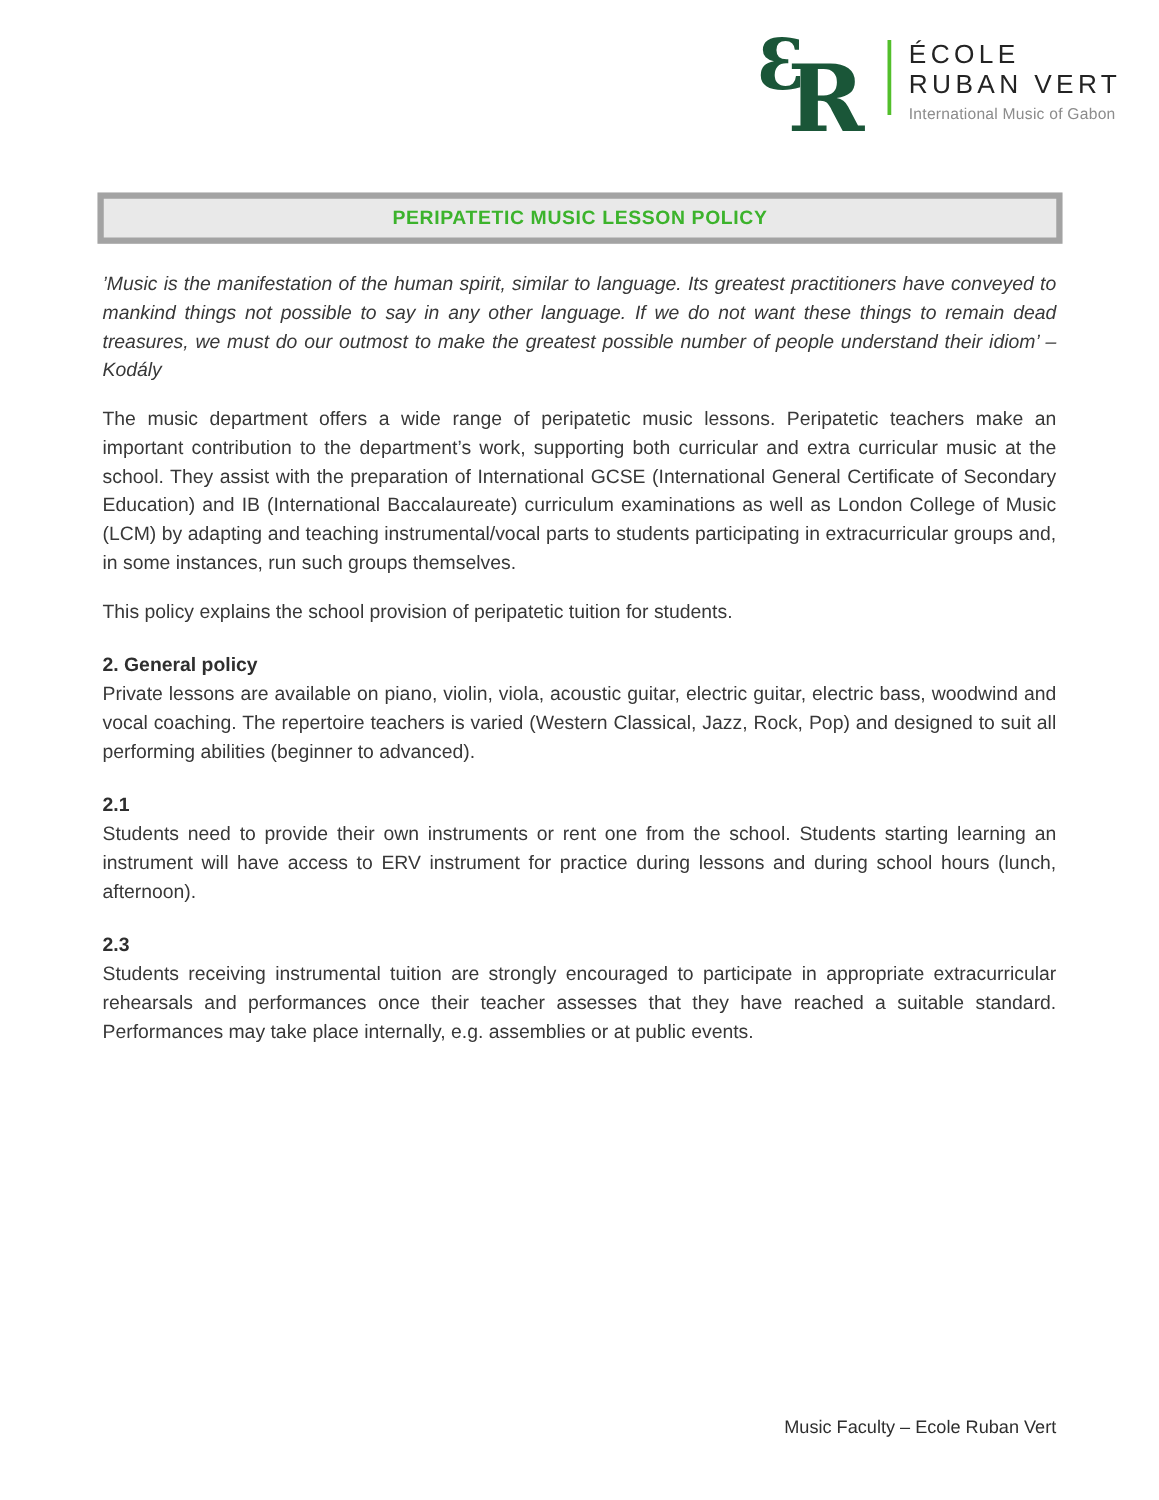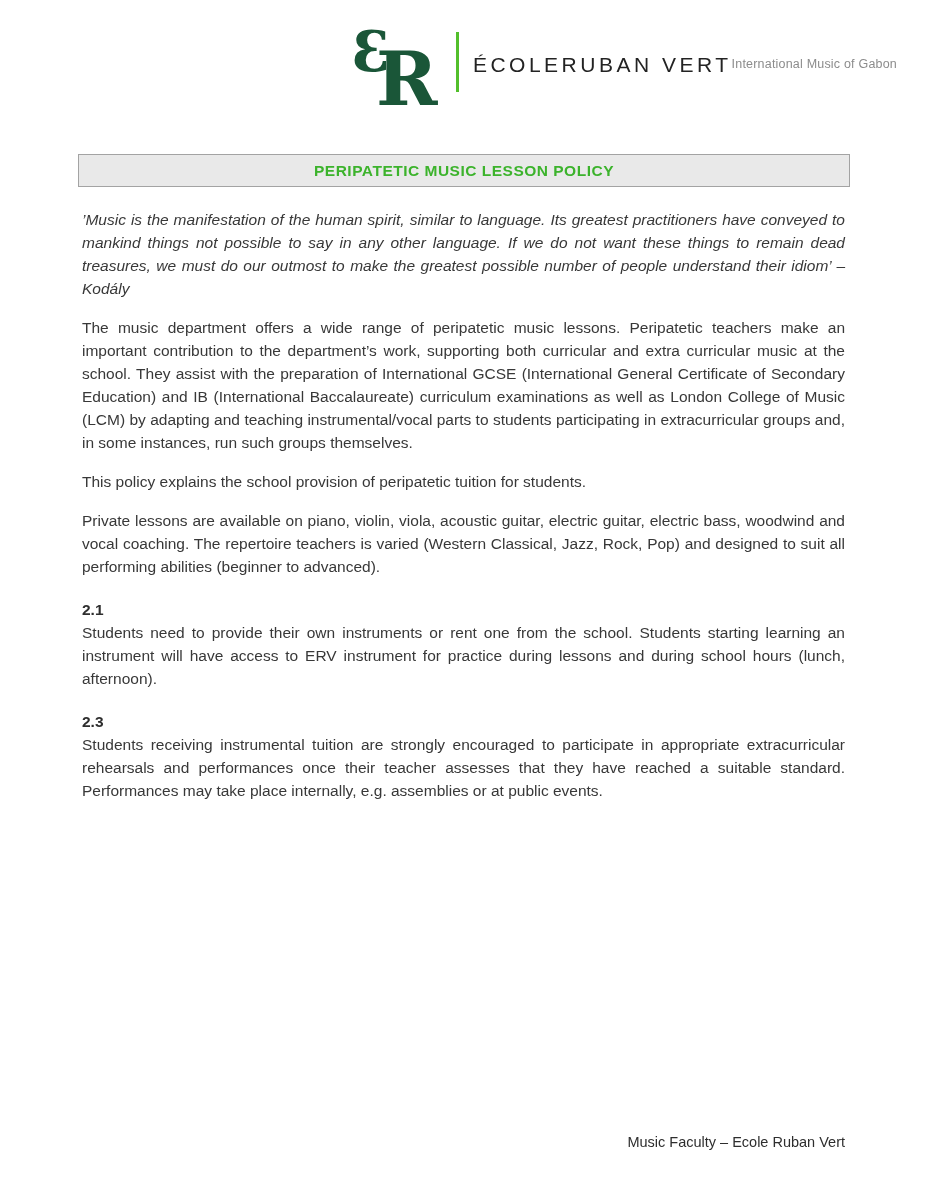--- a/index.html
+++ b/index.html
@@ -25,40 +25,40 @@
     display: flex;
     align-items: center;
   }
   .monogram { width: 100px; height: 90px; flex: 0 0 auto; }
   .logo-divider {
     width: 3px; height: 60px;
     background: #52bf2b;
     margin: 0 14px 6px 8px;
     flex: 0 0 auto;
   }
-  .logo-text { display: flex; flex-direction: row; }
+  .logo-text { display: flex; flex-direction: column; }
   .logo-name {
     font-size: 21px;
     letter-spacing: 3.5px;
     color: #232323;
     line-height: 24px;
     white-space: nowrap;
   }
   .logo-tagline {
     font-size: 12.5px;
     color: #8c8c8c;
     letter-spacing: 0.2px;
     margin-top: 4px;
     white-space: nowrap;
   }
 
   
   .banner {
     margin: 44px 77px 0 78px;
-    border: 1px solid #a3a3a3;
+    border: 5px solid #a3a3a3;
     background: #e9e9e9;
     text-align: center;
     padding: 7px 0 6px 0;
   }
   .banner span {
     color: #3cb32c;
     font-weight: bold;
     font-size: 15.5px;
     letter-spacing: 0.5px;
   }
@@ -119,20 +119,21 @@
 
   <main class="content">
     <p class="quote">’Music is the manifestation of the human spirit, similar to language. Its greatest practitioners have conveyed to mankind things not possible to say in any other language. If we do not want these things to remain dead treasures, we must do our outmost to make the greatest possible number of people understand their idiom’ – Kodály</p>
 
     <section>
       <p>The music department offers a wide range of peripatetic music lessons. Peripatetic teachers make an important contribution to the department’s work, supporting both curricular and extra curricular music at the school. They assist with the preparation of International GCSE (International General Certificate of Secondary Education) and IB (International Baccalaureate) curriculum examinations as well as London College of Music (LCM) by adapting and teaching instrumental/vocal parts to students participating in extracurricular groups and, in some instances, run such groups themselves.</p>
       <p>This policy explains the school provision of peripatetic tuition for students.</p>
     </section>
 
     <section>
+      <h2>2. General policy</h2>
       <p>Private lessons are available on piano, violin, viola, acoustic guitar, electric guitar, electric bass, woodwind and vocal coaching. The repertoire teachers is varied (Western Classical, Jazz, Rock, Pop) and designed to suit all performing abilities (beginner to advanced).</p>
     </section>
 
     <section>
       <h2>2.1</h2>
       <p>Students need to provide their own instruments or rent one from the school. Students starting learning an instrument will have access to ERV instrument for practice during lessons and during school hours (lunch, afternoon).</p>
     </section>
 
 
     <section>

